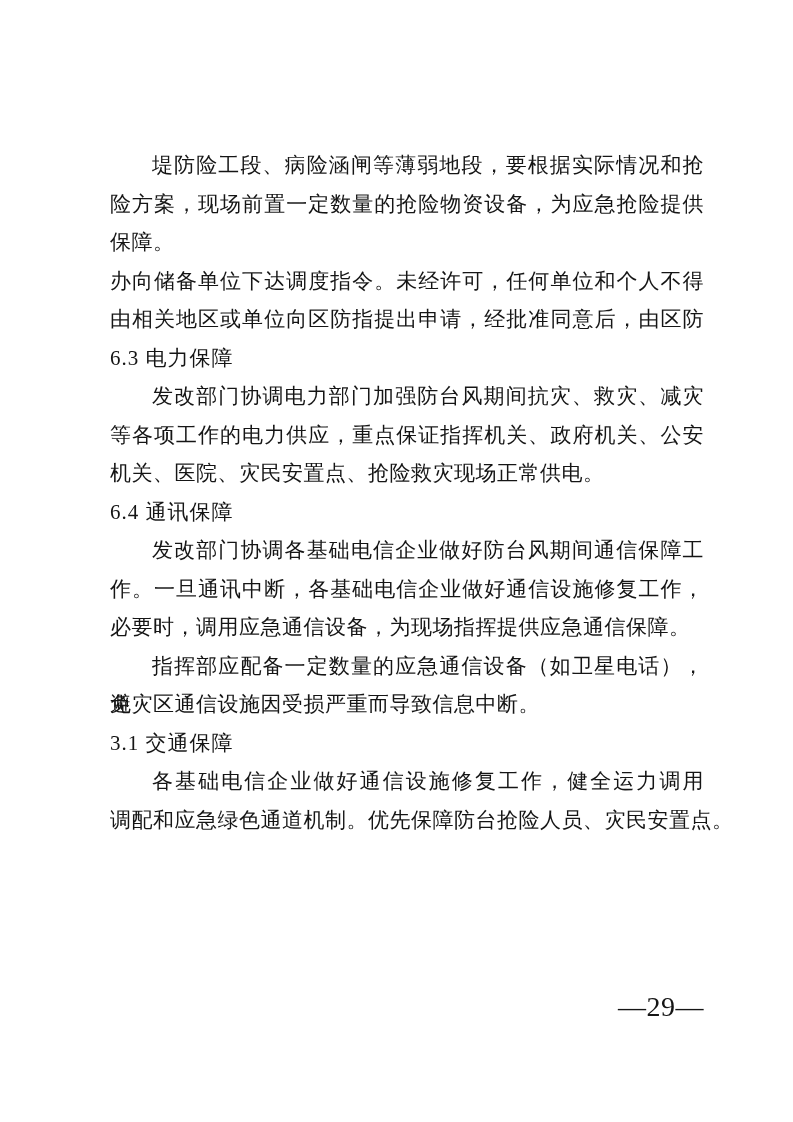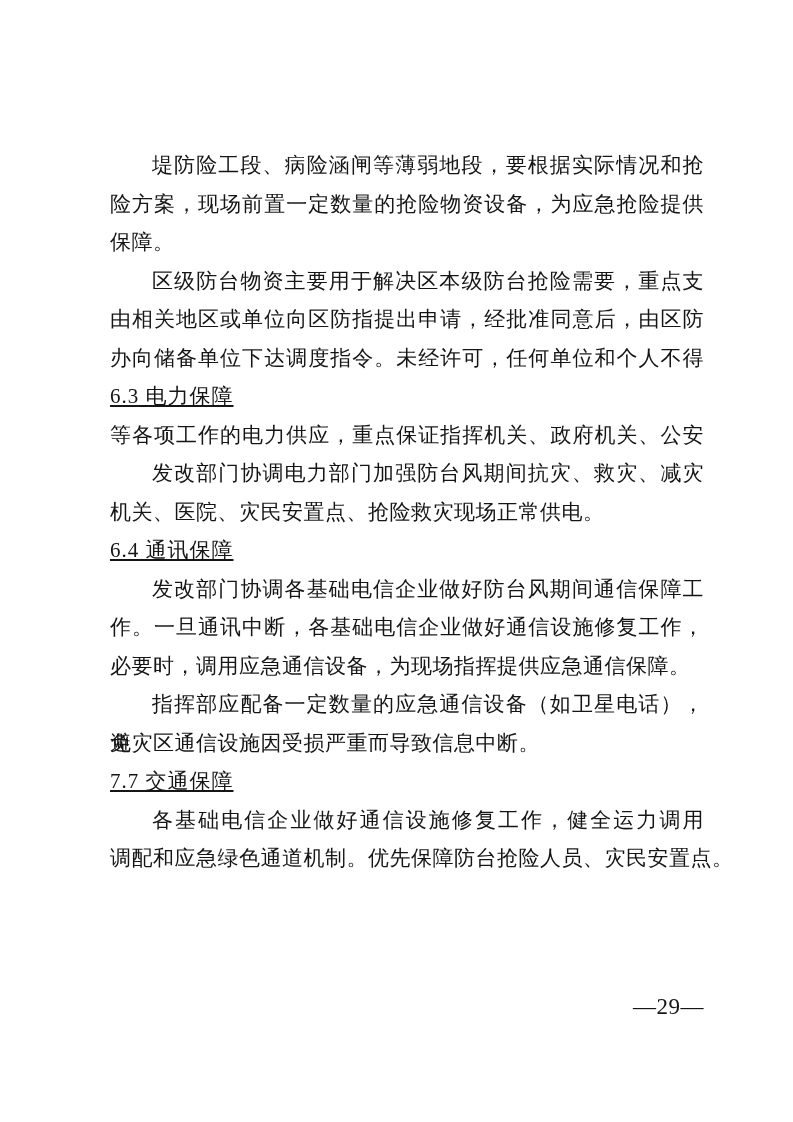--- a/index.html
+++ b/index.html
@@ -34,62 +34,60 @@
     white-space: normal;
     text-align: justify;
     text-align-last: justify;
     text-justify: inter-character;
   }
   .line.indent {
     text-indent: 2em;
   }
   .line.heading {
     letter-spacing: 1px;
-    text-decoration: underline;
   }
   .page-number {
     position: absolute;
     top: 994px;
     right: 100px;
-    font-size: 23px;
+    font-size: 28px;
     line-height: 26px;
     letter-spacing: 0.5px;
   }
 </style>
 </head>
 <body>
 
 <div class="page">
   <div class="body-text">
       <div class="paragraph">
         <div class="line fill indent">堤防险工段、病险涵闸等薄弱地段，要根据实际情况和抢</div>
         <div class="line fill">险方案，现场前置一定数量的抢险物资设备，为应急抢险提供</div>
         <div class="line">保障。</div>
       </div>
       <div class="paragraph">
-        <div class="line fill indent">区级防台物资主要用于解决区本级防台抢险需要，重点支</div>
+        <div class="line fill">办向储备单位下达调度指令。未经许可，任何单位和个人不得</div>
         <div class="line fill">由相关地区或单位向区防指提出申请，经批准同意后，由区防</div>
-        <div class="line fill">办向储备单位下达调度指令。未经许可，任何单位和个人不得</div>
       </div>
       <div class="line heading">6.3 电力保障</div>
       <div class="paragraph">
+        <div class="line fill indent">发改部门协调电力部门加强防台风期间抗灾、救灾、减灾</div>
         <div class="line fill">等各项工作的电力供应，重点保证指挥机关、政府机关、公安</div>
-        <div class="line fill indent">发改部门协调电力部门加强防台风期间抗灾、救灾、减灾</div>
         <div class="line">机关、医院、灾民安置点、抢险救灾现场正常供电。</div>
       </div>
       <div class="line heading">6.4 通讯保障</div>
       <div class="paragraph">
         <div class="line fill indent">发改部门协调各基础电信企业做好防台风期间通信保障工</div>
         <div class="line fill">作。一旦通讯中断，各基础电信企业做好通信设施修复工作，</div>
         <div class="line">必要时，调用应急通信设备，为现场指挥提供应急通信保障。</div>
       </div>
       <div class="paragraph">
         <div class="line fill indent">指挥部应配备一定数量的应急通信设备（如卫星电话），避</div>
         <div class="line">免灾区通信设施因受损严重而导致信息中断。</div>
       </div>
-      <div class="line heading">7.7 交通保障</div>
+      <div class="line heading">3.1 交通保障</div>
       <div class="paragraph">
         <div class="line fill indent">各基础电信企业做好通信设施修复工作，健全运力调用</div>
         <div class="line">调配和应急绿色通道机制。优先保障防台抢险人员、灾民安置点。</div>
       </div>
     </div>
   <div class="page-number">—29—</div>
 </div>
 
 </body></html>

